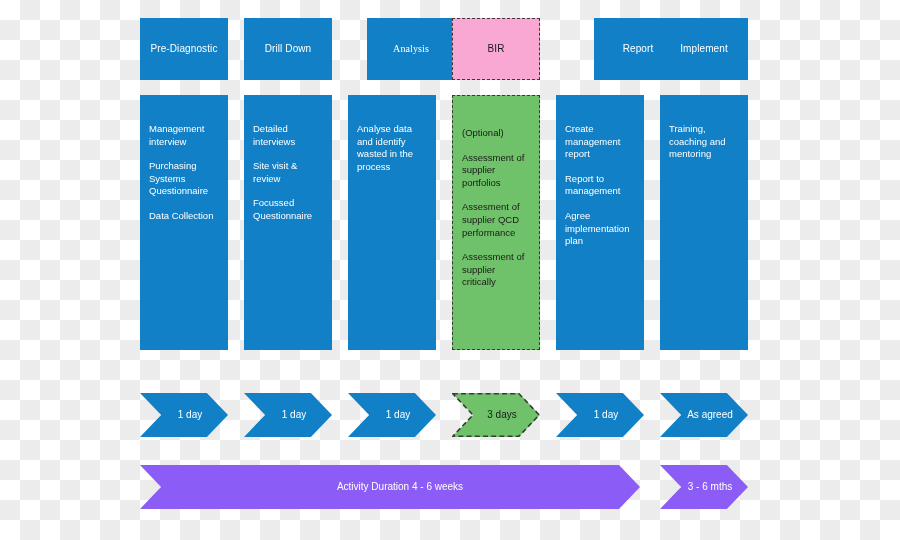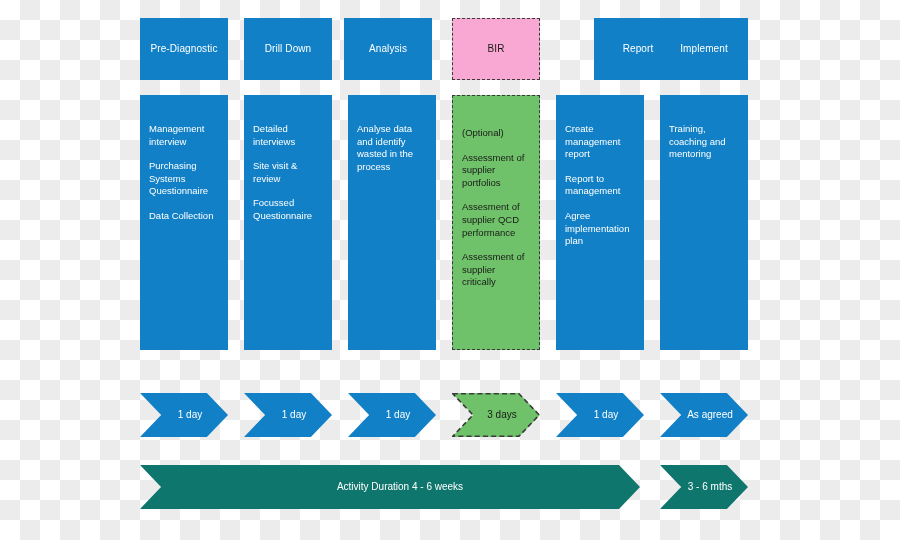--- a/index.html
+++ b/index.html
@@ -120,21 +120,21 @@
 
   
   .summary-bar {
     position: absolute;
     top: 465px;
     height: 44px;
     display: flex;
     align-items: center;
     justify-content: center;
     box-sizing: border-box;
-    background: #0f766e;
+    background: #8b5cf6;
     color: #ffffff;
     font-size: 10px;
     line-height: 12px;
     text-align: center;
   }
   .summary-bar.long {
     left: 140px;
     width: 500px;
     padding-left: 20px;
     -webkit-clip-path: polygon(0 0, 95.8% 0, 100% 50%, 95.8% 100%, 0 100%, 4.2% 50%);
@@ -152,21 +152,21 @@
 <body>
 
 <div id="diagram">
 
   <div class="phase-head blue" style="left:140px;">
     <span>Pre-Diagnostic</span>
   </div>
   <div class="phase-head blue" style="left:244px;">
     <span>Drill Down</span>
   </div>
-  <div class="phase-head blue" style="left:344px;">
+  <div class="phase-head blue" style="left:367px;font-family:Liberation Serif, serif;">
     <span>Analysis</span>
   </div>
   <div class="phase-head green" style="left:452px;">
     <span>BIR</span>
   </div>
   <div class="phase-head blue" style="left:582px;margin-left:12px;">
     <span>Report</span>
   </div>
   <div class="phase-head blue" style="left:660px;">
     <span>Implement</span>

